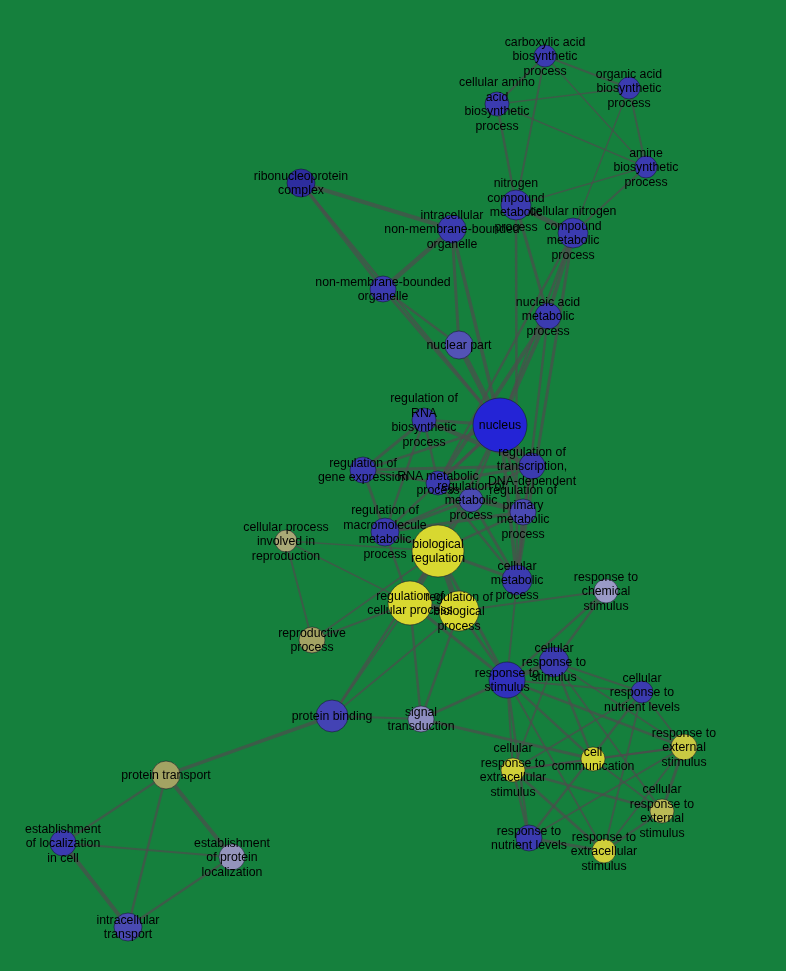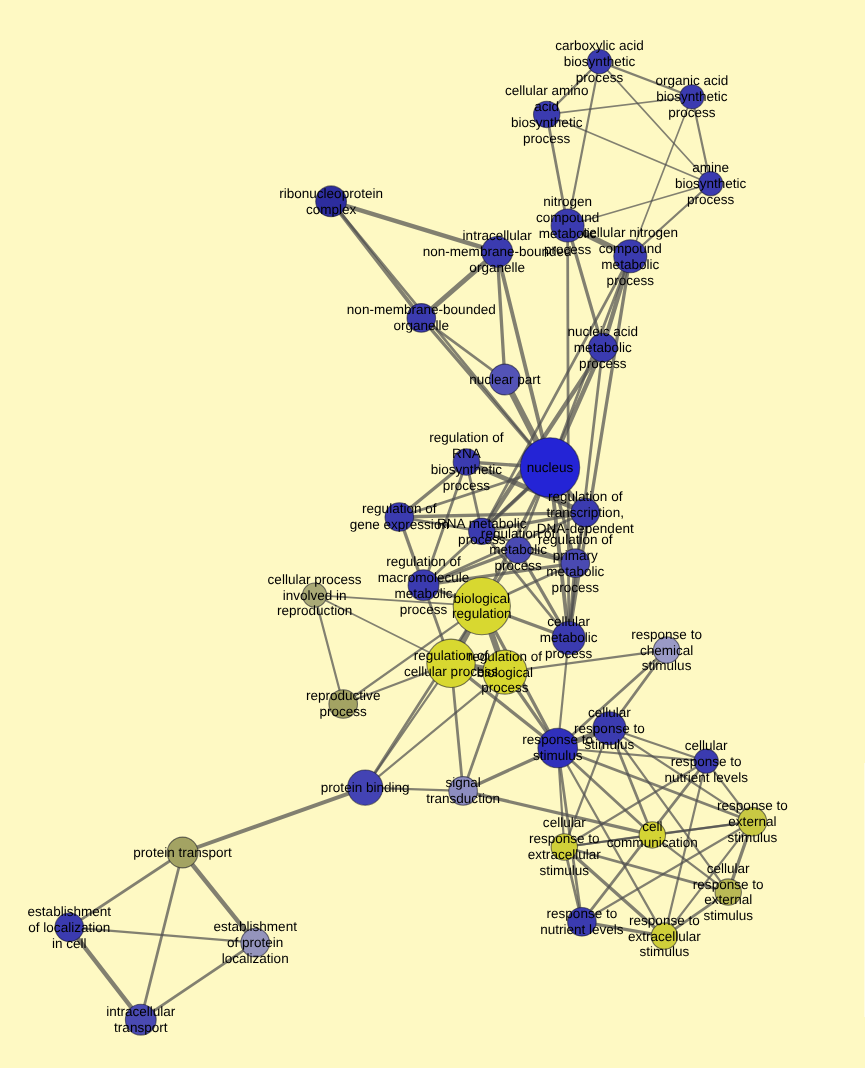--- a/index.html
+++ b/index.html
@@ -4,21 +4,21 @@
 <style>
   html, body {
     margin: 0;
     padding: 0;
     background: #ffffff;
   }
   .canvas-wrap {
     width: 786px;
     height: 971px;
     position: relative;
-    background: #fef9c3;
+    background: #15803d;
     overflow: hidden;
   }
   svg {
     display: block;
     font-family: "Liberation Sans", "DejaVu Sans", sans-serif;
   }
   .edge {
     stroke-linecap: round;
   }
   .node {

